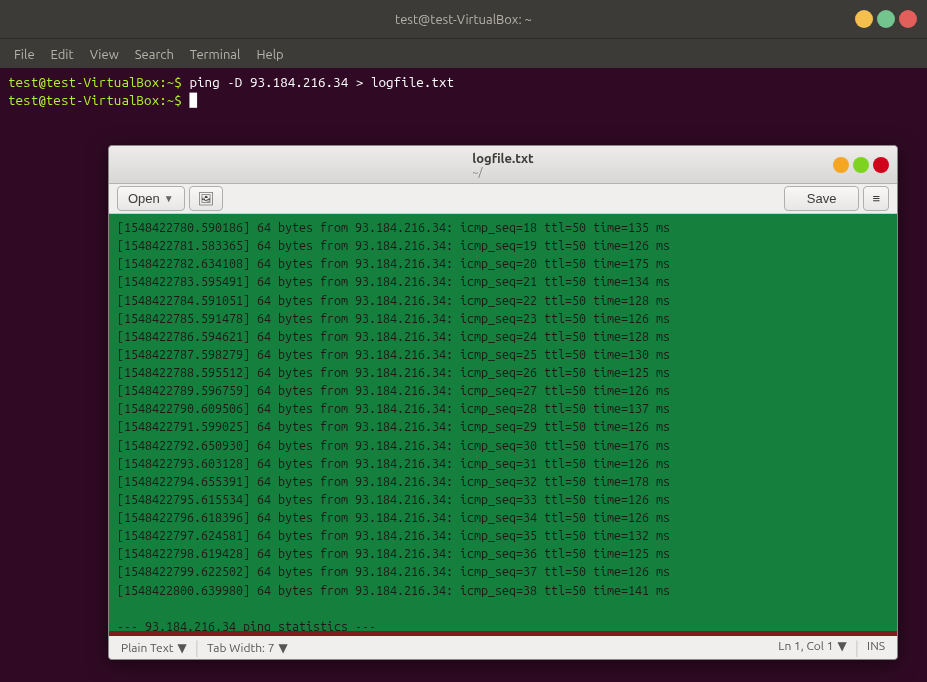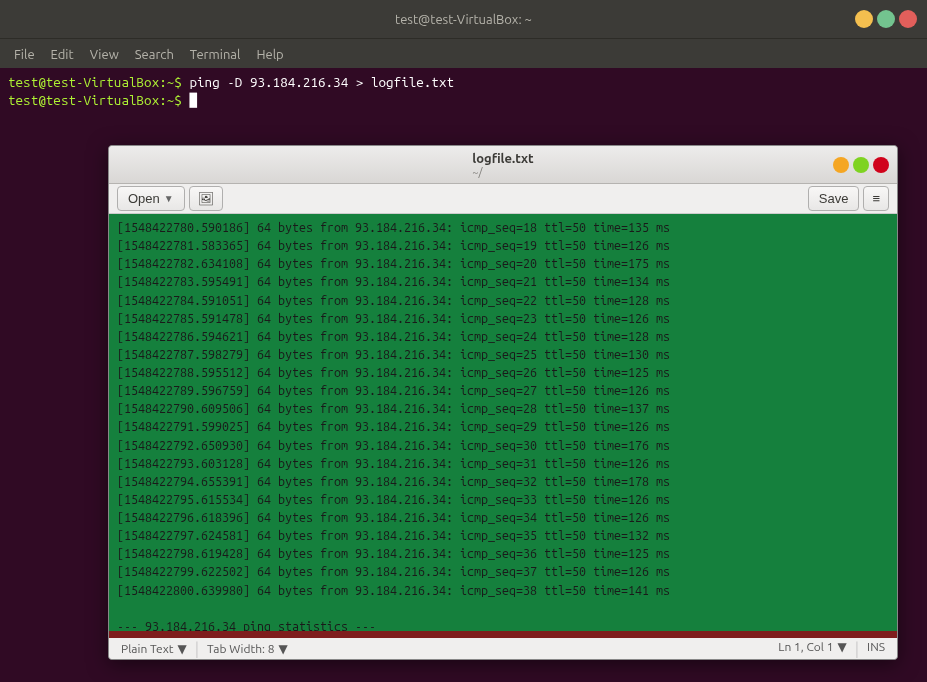--- a/index.html
+++ b/index.html
@@ -195,21 +195,21 @@
       font-size: 13px;
       color: #3c3b37;
       cursor: pointer;
     }
 
     .gedit-save-btn {
       margin-left: auto;
       background: linear-gradient(180deg, #f8f7f6 0%, #e8e7e6 100%);
       border: 1px solid #b0afae;
       border-radius: 4px;
-      padding: 4px 10px;
+      padding: 4px 22px;
       font-size: 13px;
       color: #3c3b37;
       cursor: pointer;
     }
 
     .gedit-menu-btn {
       background: linear-gradient(180deg, #f8f7f6 0%, #e8e7e6 100%);
       border: 1px solid #b0afae;
       border-radius: 4px;
       padding: 4px 8px;
@@ -228,21 +228,21 @@
       padding: 4px 8px;
       white-space: pre;
       line-height: 1.45;
     }
 
     .gedit-statusbar {
       background: #f0efee;
       height: 28px;
       display: flex;
       align-items: center;
-      border-top: 7px solid #7f1d1d;
+      border-top: 5px solid #7f1d1d;
       padding: 0 12px;
       gap: 8px;
       flex-shrink: 0;
       border-radius: 0 0 4px 4px;
     }
 
     .gedit-status-item {
       font-size: 12px;
       color: #555;
       display: flex;
@@ -349,21 +349,21 @@
 38 packets transmitted, 38 received, 0% packet loss, time 37082ms
 rtt min/avg/max/mdev = 125.625/140.244/186.760/18.702 ms</div>
 
   <div class="gedit-statusbar">
     <span class="gedit-status-item">
       <span>Plain Text</span>
       <span>▼</span>
     </span>
     <span class="gedit-status-separator">|</span>
     <span class="gedit-status-item">
-      <span>Tab Width: 8</span>
+      <span>Tab Width: 7</span>
       <span>▼</span>
     </span>
     <div class="gedit-status-right">
       <span class="gedit-status-item">
         <span>Ln 1, Col 1</span>
         <span>▼</span>
       </span>
       <span class="gedit-status-separator">|</span>
       <span class="gedit-status-ins">INS</span>
     </div>

